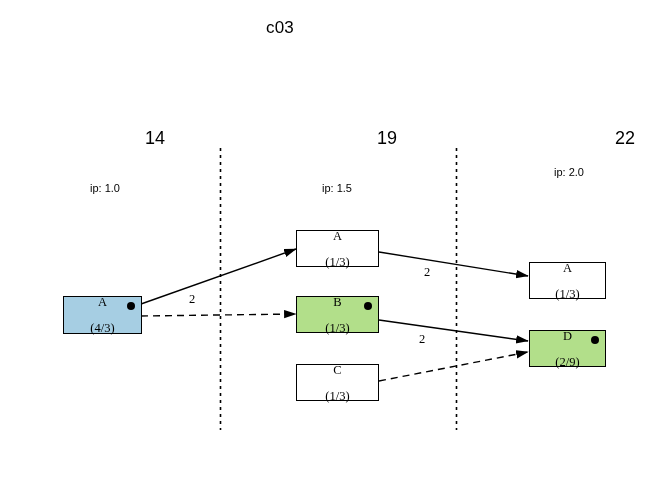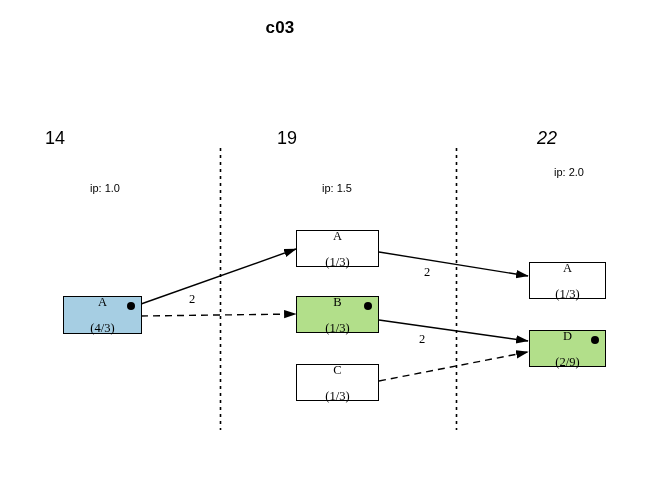--- a/index.html
+++ b/index.html
@@ -10,29 +10,29 @@
     overflow:hidden;
     position:relative;
   }
   #canvas{position:absolute;left:0;top:0;width:672px;height:480px;}
 
   .title{
     position:absolute;
     left:0;top:18px;width:560px;
     text-align:center;
     font-family:"Liberation Sans", sans-serif;
-    font-weight:bold;
+    font-weight:normal;
     font-size:17px;
     color:#000;
     letter-spacing:0.2px;
   }
 
   .col-header{
     position:absolute;
-    text-align:left;
+    text-align:right;
     font-family:"Liberation Sans", sans-serif;
     font-size:18px;
     color:#000;
     width:120px;
   }
   .col-ip{
     position:absolute;
     text-align:center;
     font-family:"Liberation Sans", sans-serif;
     font-size:11px;
@@ -102,21 +102,21 @@
 </svg>
 
 <div class="title">c03</div>
 
 <div class="col-header" style="left:45px;top:128px;">14</div>
 <div class="col-ip" style="left:45px;top:182px;">ip: 1.0</div>
 
 <div class="col-header" style="left:277px;top:128px;">19</div>
 <div class="col-ip" style="left:277px;top:182px;">ip: 1.5</div>
 
-<div class="col-header" style="left:537px;top:128px;font-style:italic;">22</div>
+<div class="col-header" style="left:515px;top:128px;">22</div>
 <div class="col-ip" style="left:509px;top:166px;">ip: 2.0</div>
 
 <div class="node" id="node-n0" style="left:63px;top:296px;width:79px;height:38px;background:#a6cee3;">
   <span class="n-label">A</span>
   <span class="n-sub">(4/3)</span>
   <span class="dot"></span>
 </div>
 
 <div class="node" id="node-n1" style="left:296px;top:230px;width:83px;height:37px;background:#ffffff;">
   <span class="n-label">A</span>

